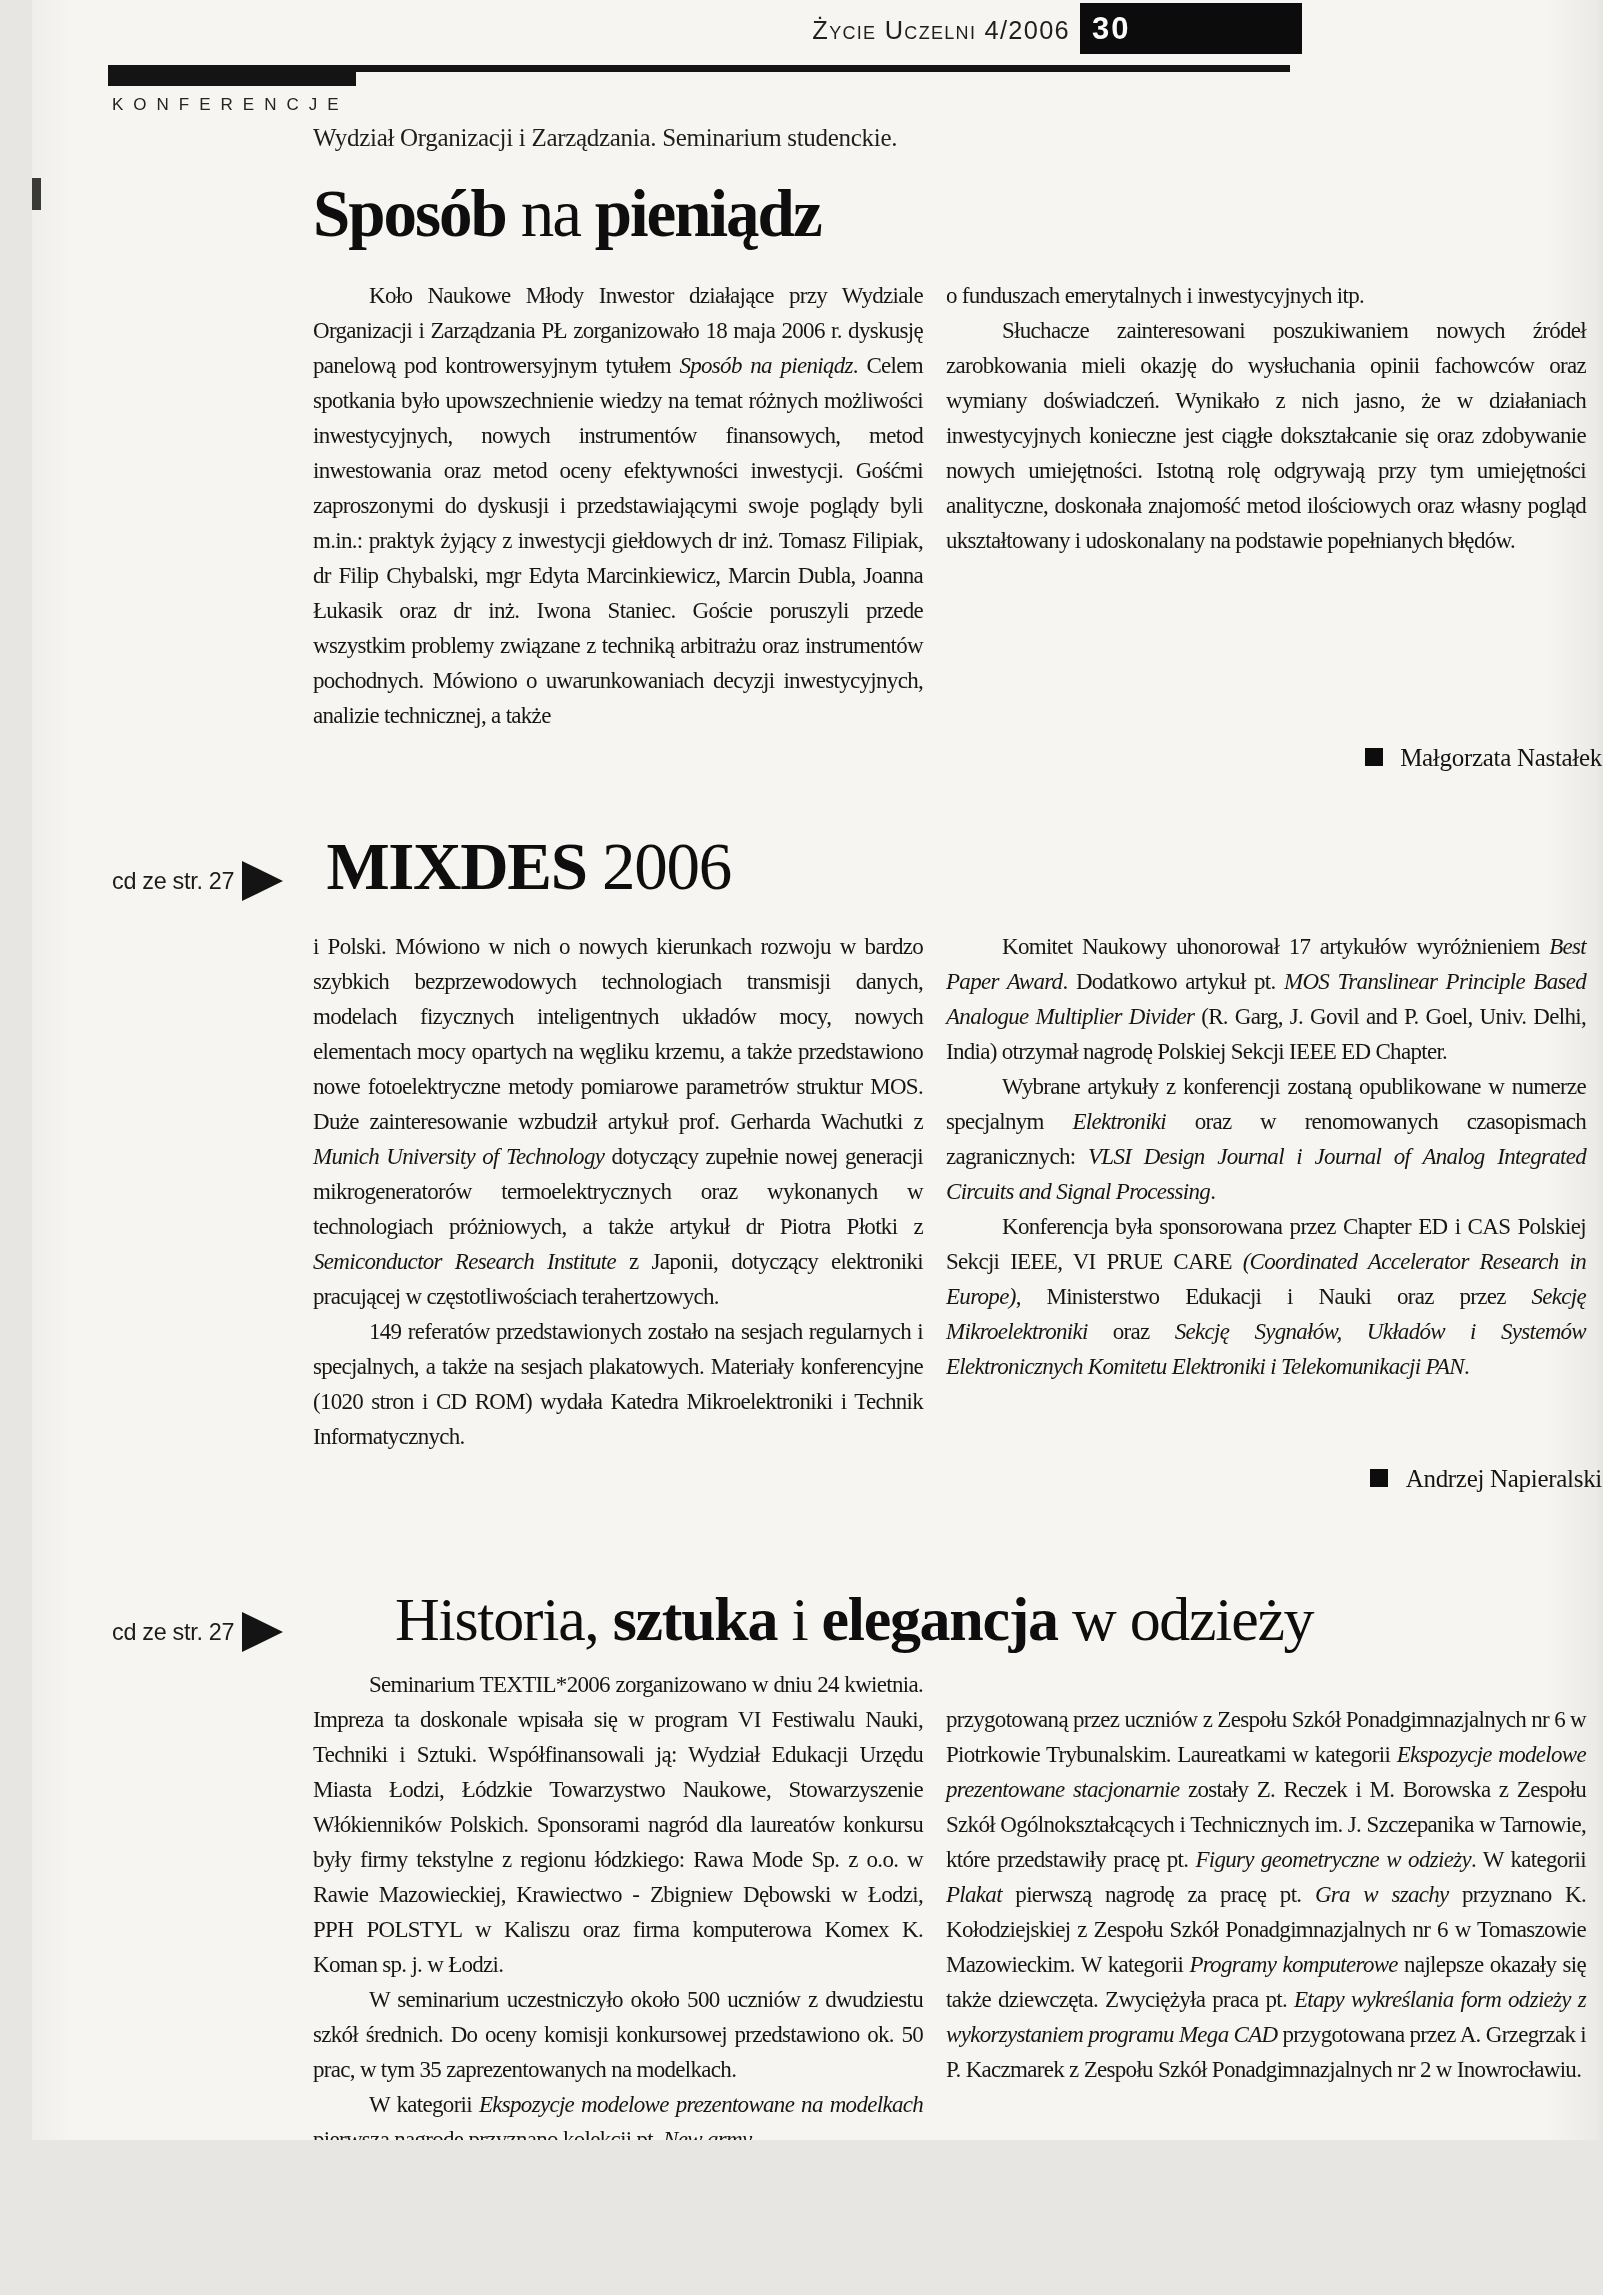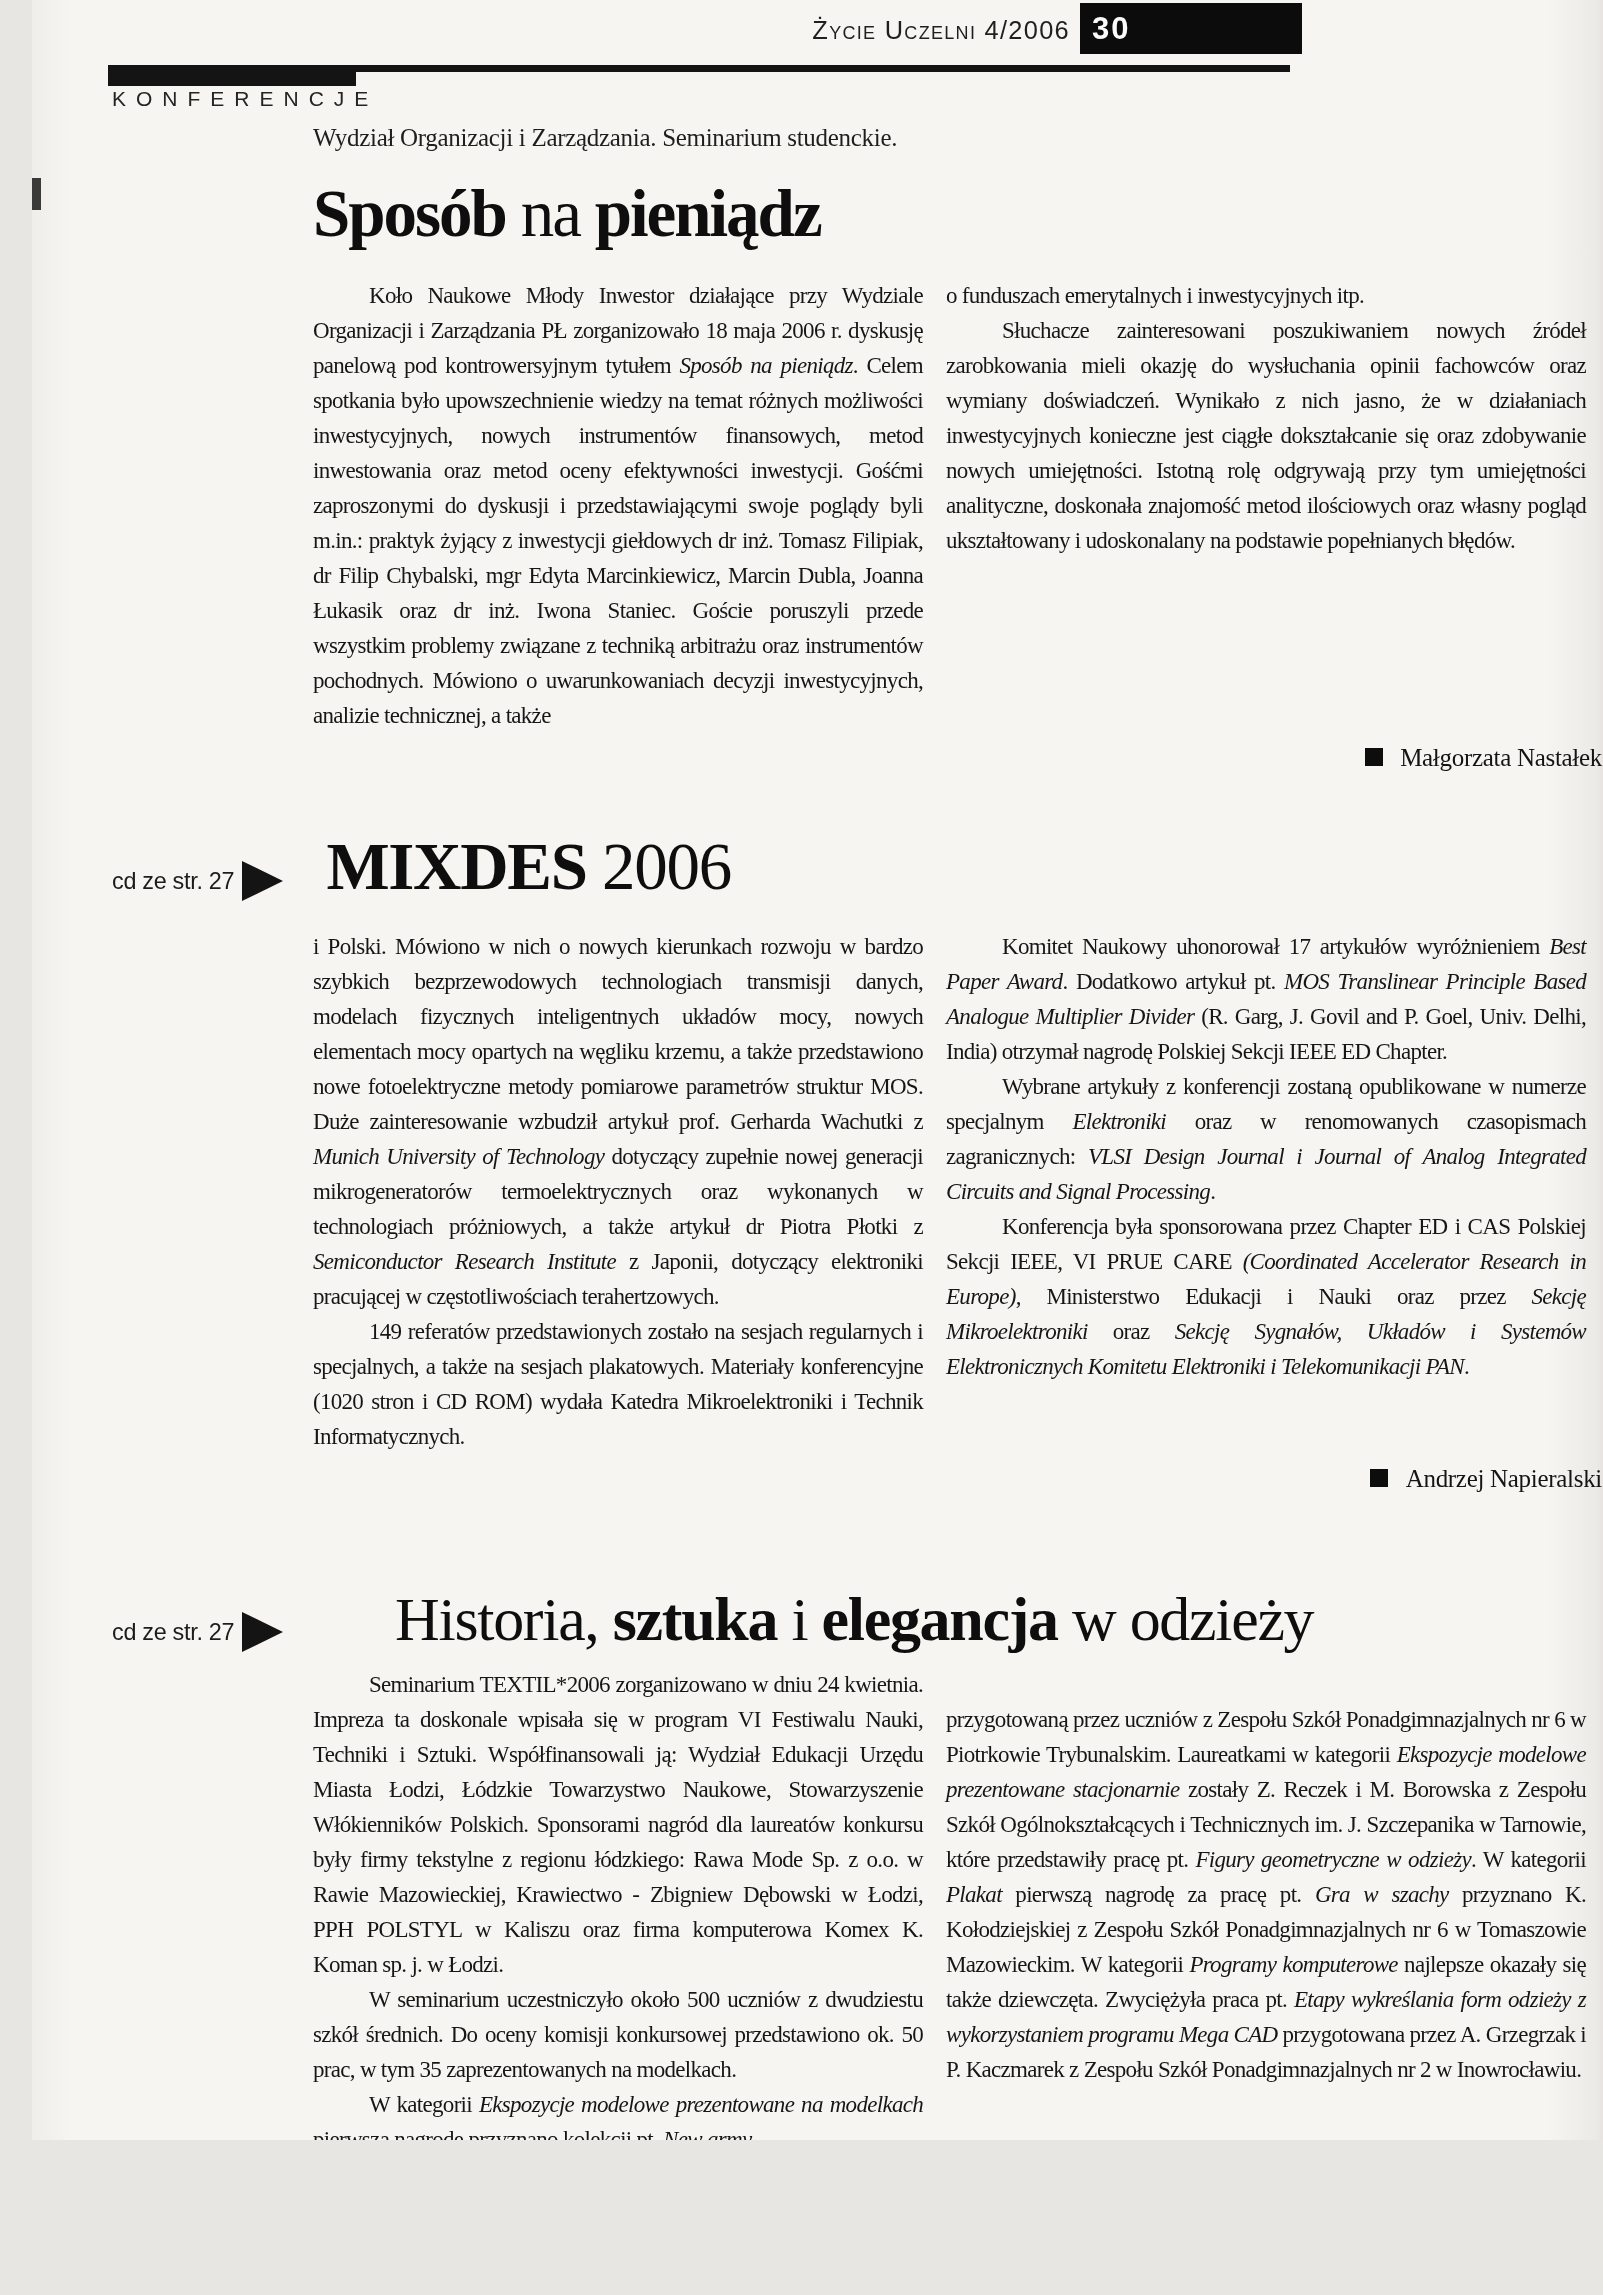--- a/index.html
+++ b/index.html
@@ -7,21 +7,21 @@
     background:linear-gradient(90deg,#efeeea 0,#f6f5f2 2.5%,#f6f5f2 94.5%,#eceae6 97.6%,#d8d5d0 99.2%,#c8c5bf 100%);
     font-family:"Liberation Sans",sans-serif;color:#1b1b1b;margin-left:32px;}
 
   
   .masthead{position:absolute;top:16px;left:401px;width:637px;text-align:right;
     font-size:25.4px;font-variant:small-caps;letter-spacing:1.3px;color:#1f1f1f;}
   .pagebox{position:absolute;left:1048px;top:3.3px;width:210px;height:51px;background:#0c0c0c;
     color:#fbfbfb;display:flex;align-items:center;padding-left:12px;font-size:31px;font-weight:700;letter-spacing:2px;}
   .rule{position:absolute;left:76px;top:65px;width:1182px;height:7.4px;background:#141414;}
   .rule2{position:absolute;left:76px;top:72px;width:248px;height:14px;background:#141414;}
-  .section-label{position:absolute;left:80px;top:87px;font-size:21px;letter-spacing:10px;color:#242424;}
+  .section-label{position:absolute;left:80px;top:95px;font-size:17px;letter-spacing:10px;color:#242424;}
   .dash{position:absolute;left:0;top:178px;width:8.7px;height:32px;background:#1a1a1a;opacity:.85;}
 
   
   .article{position:absolute;left:0;width:1603px;}
   .a1{top:122px}.a2{top:830px}.a3{top:1584px}
   .inner{margin-left:281px;width:1289px;position:relative;font-family:Liberation Serif, serif;}
   .kicker{font-size:25px;line-height:31px;letter-spacing:-0.3px;color:#1e1e1e;}
   .title{margin:0;font-weight:400;color:#0e0e0e;}
   .title .b{font-weight:700;}
   .t1{font-size:67px;line-height:72px;letter-spacing:-2px;margin-top:24px;}

